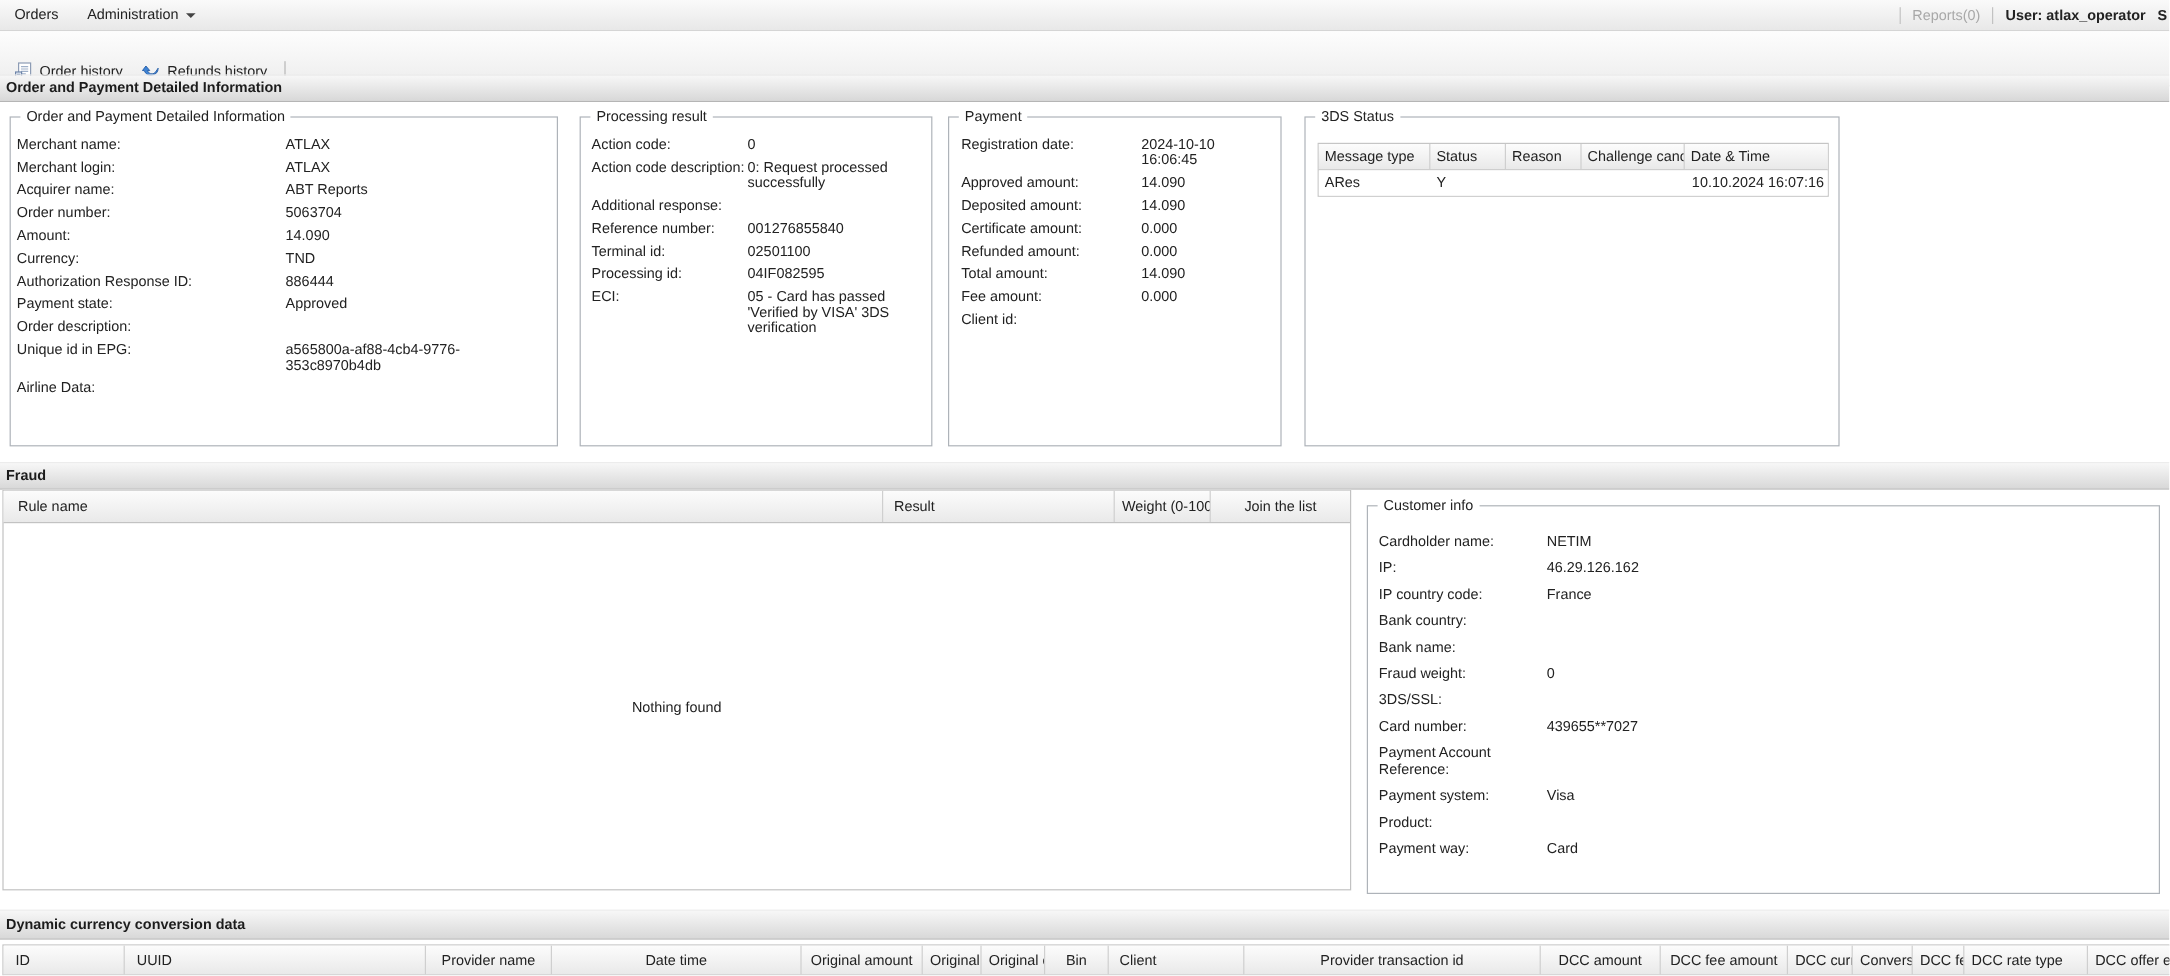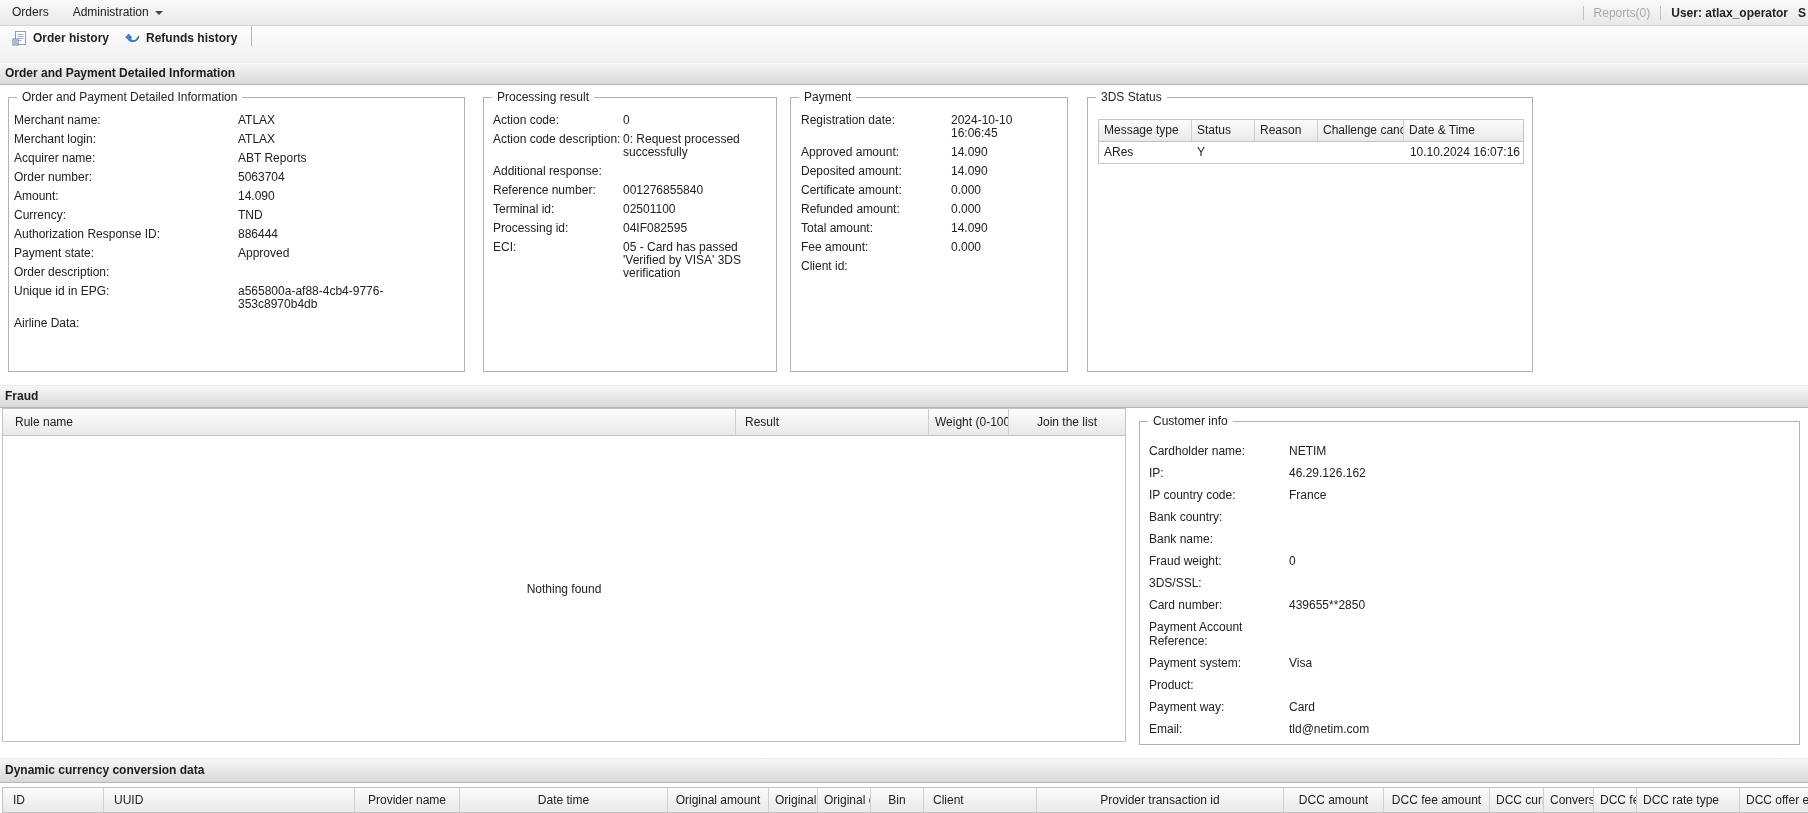--- a/index.html
+++ b/index.html
@@ -23,21 +23,21 @@
   .m-sep { width:1px; height:14px; background:#c2c2c2; }
   .reports { color:#a8a8a8; }
   .user { font-weight:bold; }
   .signout { font-weight:bold; }
 
   
   .toolbar {
     position:absolute; left:0; top:26px; width:1808px; height:46px;
     background: linear-gradient(#fdfdfd,#ededed);
     border-bottom: 1px solid #c3c3c3;
-    display:flex; align-items:flex-start; padding-left:4px;font-weight:bold;
+    display:flex; align-items:flex-end; padding-left:4px;
   }
   .tb-btn { display:flex; align-items:center; gap:5px; padding:3px 7px; border:1px solid transparent; border-radius:2px; cursor:default; }
   .tb-sep { width:1px; height:20px; background:#b6b6b6; margin-left:6px; }
   .icon16 { width:16px; height:16px; display:block; }
 
   
   .sec-bar {
     position:absolute; left:0; width:1808px; height:23px;
     background: linear-gradient(#f7f7f7,#d8d8d8);
     border-top:1px solid #ececec; border-bottom:1px solid #b5b5b5;
@@ -353,41 +353,37 @@
         <div class="frow">
         <span class="lbl">Fraud weight:</span>
         <span class="val">0</span>
       </div>
         <div class="frow">
         <span class="lbl">3DS/SSL:</span>
         <span class="val"></span>
       </div>
         <div class="frow">
         <span class="lbl">Card number:</span>
-        <span class="val">439655**2850</span>
+        <span class="val">439655**7027</span>
       </div>
         <div class="frow">
         <span class="lbl">Payment Account Reference:</span>
         <span class="val"></span>
       </div>
         <div class="frow">
         <span class="lbl">Payment system:</span>
         <span class="val">Visa</span>
       </div>
         <div class="frow">
         <span class="lbl">Product:</span>
         <span class="val"></span>
       </div>
         <div class="frow">
         <span class="lbl">Payment way:</span>
         <span class="val">Card</span>
-      </div>
-        <div class="frow">
-        <span class="lbl">Email:</span>
-        <span class="val">tld@netim.com</span>
       </div>
       </div>
   </div>
 
   <div class="sec-bar sec-dcc">Dynamic currency conversion data</div>
   <div class="dcc-table">
     <div class="t-head dcc-head">
         <div class="th">ID</div>
         <div class="th">UUID</div>
         <div class="th">Provider name</div>

